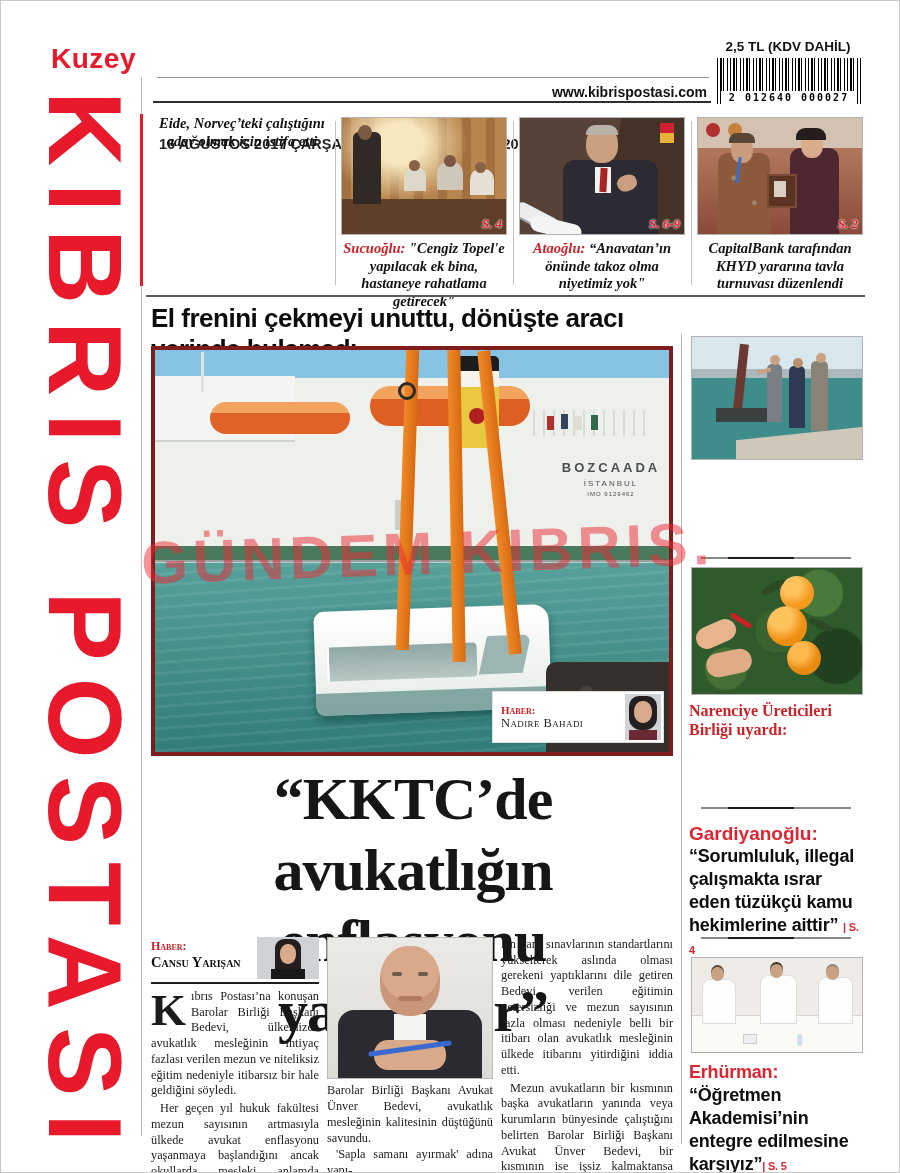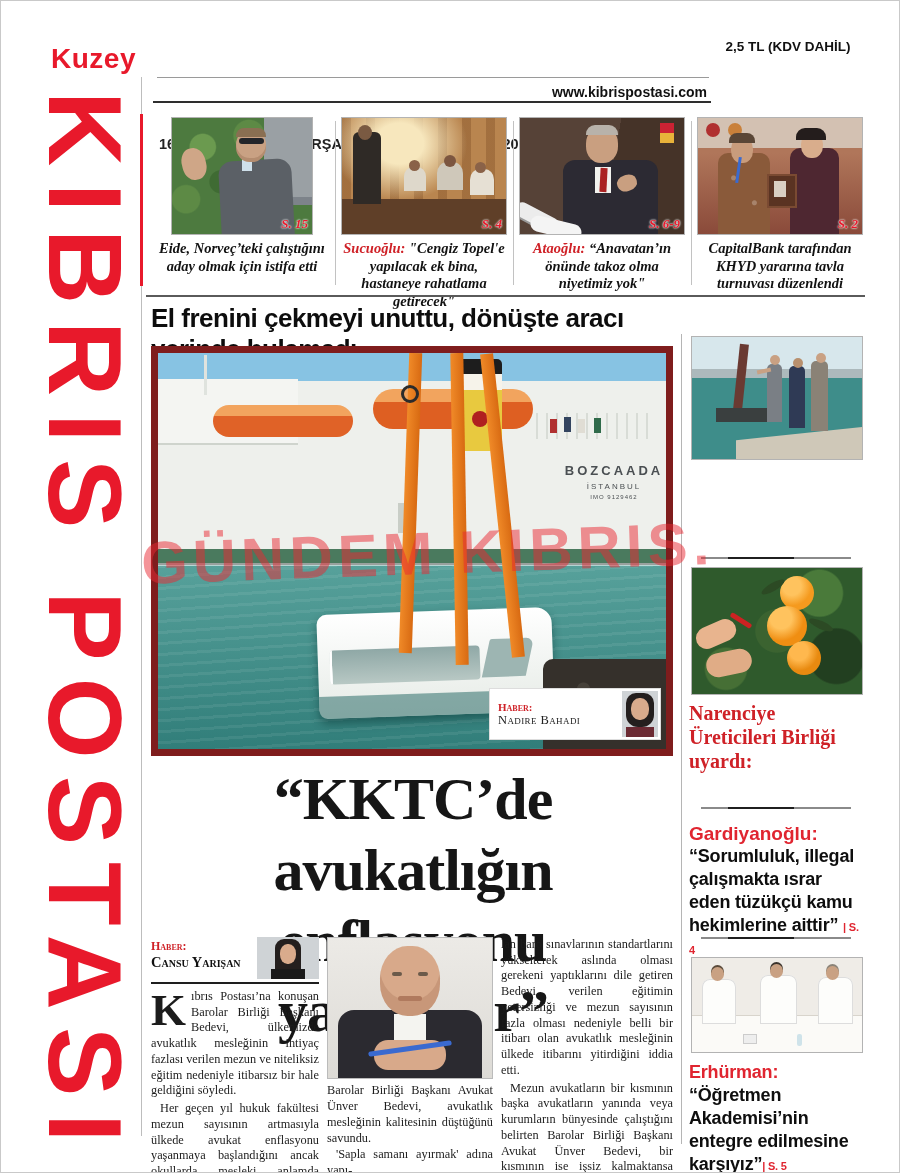--- a/index.html
+++ b/index.html
@@ -38,21 +38,21 @@
     font-style:italic;font-family:"Liberation Serif",serif;text-shadow:0 0 2px #fff,0 0 2px #fff;z-index:5;}
   .cap{font-family:"Liberation Serif",serif;font-weight:bold;font-style:italic;font-size:14.5px;
        line-height:1.22;text-align:center;color:#121212;}
   .cap .lead{color:var(--serif-red);}
   .cell-div{top:120px;width:1px;height:164px;background:#c2c2c2;}
   .row-rule{left:145px;top:294px;width:719px;height:2px;background:#5a5a5a;}
 
   
   .kicker{left:150px;top:302px;width:540px;font-size:26px;font-weight:bold;letter-spacing:-.5px;color:#0d0d0d;}
   .kicker .pg{font-size:13px;color:var(--serif-red);font-weight:bold;letter-spacing:0;}
-  .mainphoto{left:150px;top:345px;width:522px;height:410px;border:7px solid #7f1d1d;overflow:hidden;box-sizing:border-box;background:#87c3e3;}
+  .mainphoto{left:150px;top:345px;width:522px;height:410px;border:4px solid #7f1d1d;overflow:hidden;box-sizing:border-box;background:#87c3e3;}
   .watermark{left:140px;top:518px;z-index:40;font-size:60px;font-weight:bold;letter-spacing:5px;
      color:rgba(233,40,50,.5);transform:rotate(-2deg);white-space:nowrap;pointer-events:none;}
   .headline{left:150px;top:763px;width:524px;text-align:center;font-family:"Liberation Serif",serif;
      font-weight:bold;font-size:60px;line-height:1.18;letter-spacing:-1px;color:var(--ink);}
 
   
   .shipname{color:#4a4f52;text-align:center;line-height:1.5;}
 
   
   .col{font-family:"Liberation Serif",serif;font-size:12.3px;line-height:1.28;text-align:justify;color:#1c1c1c;}
@@ -63,68 +63,56 @@
   .byline-rule{height:2px;background:#1e1e1e;margin-top:3px;}
   .dropcap{float:left;font-size:45px;line-height:.82;padding:3px 5px 0 0;font-weight:bold;font-family:"Liberation Serif",serif;}
   .photocap{font-family:"Liberation Serif",serif;font-size:12.3px;line-height:1.3;text-align:justify;color:#1c1c1c;margin-top:4px;}
 
   
   .sb-rule{left:680px;top:333px;width:1px;height:810px;background:#b5b5b5;}
   .sb-photo{border:1px solid #b3b3b3;overflow:hidden;box-sizing:border-box;position:absolute;}
   .sb-lead{color:var(--sans-red);font-weight:bold;font-size:19px;line-height:1.15;}
   .sb-quote{color:#0e0e0e;font-weight:bold;font-size:18px;line-height:1.28;letter-spacing:-.2px;}
   .sb-pg{color:var(--sans-red);font-weight:bold;font-size:11px;}
-  .sb-lead-serif{color:var(--serif-red);font-weight:bold;font-size:20px;line-height:1.2;font-family:"Liberation Serif",serif;}
+  .sb-lead-serif{color:var(--serif-red);font-weight:bold;font-size:16px;line-height:1.2;font-family:"Liberation Serif",serif;}
   .sb-div{height:2px;background:linear-gradient(90deg,#8a8a8a 0 18%,#1f1f1f 18% 62%,#8a8a8a 62% 100%);}
 
   
   .badge{position:absolute;right:6px;bottom:10px;width:170px;height:50px;background:#fff;z-index:30;
          display:flex;align-items:center;box-shadow:0 0 0 1px #ddd;}
   .badge .txt{flex:1;padding-left:8px;}
   .badge .b-label{color:var(--serif-red);font-weight:bold;font-variant:small-caps;font-size:11px;font-family:"Liberation Serif",serif;}
   .badge .b-name{color:#222;font-variant:small-caps;font-size:12.5px;letter-spacing:.4px;font-family:"Liberation Serif",serif;}
 </style>
 </head>
 <body>
 
 <div class="page">
 
   <div class="abs kuzey">Kuzey</div>
   <div class="abs masthead">KIBRIS POSTASI</div>
   <div class="abs mast-rule"></div>
   <div class="abs red-accent"></div>
 
   <div class="abs price">2,5 TL (KDV DAHİL)</div>
+  <div class="abs barcode">
+    <div class="digits">2 012640 000027</div>
+  </div>
   <div class="abs hdr-rule-top"></div>
   <div class="abs hdr-rule-bot"></div>
   <div class="abs dateline">
     <span>16 AĞUSTOS 2017 ÇARŞAMBA</span>
     <span class="vsep"></span>
     <span>Yıl: 4</span>
     <span class="vsep"></span>
     <span>Sayı: 1720</span>
   </div>
   <div class="abs website">www.kibrispostasi.com</div>
 
   <div class="abs cell" style="left:150px;width:182px;">
-    <div class="photo" style="width:142px;background:#4d7a3f;">
-      <div class="abs" style="left:0;top:0;right:0;height:100%;background:
-        radial-gradient(circle at 22% 25%,#6b9a4f 0 9%,transparent 10%),
-        radial-gradient(circle at 55% 15%,#5d8a45 0 12%,transparent 13%),
-        radial-gradient(circle at 35% 55%,#3f6b33 0 10%,transparent 11%),
-        radial-gradient(circle at 10% 70%,#5d8a45 0 9%,transparent 10%);"></div>
-      <div class="abs" style="right:0;top:0;width:34%;height:75%;background:#9aa0a4;box-shadow:inset 0 -8px 0 #7d838a;"></div>
-      <div class="abs" style="left:34%;top:36%;width:52%;height:70%;background:#5b6066;border-radius:14px 14px 0 0;transform:rotate(-3deg);"></div>
-      <div class="abs" style="left:50%;top:32%;width:10px;height:16px;background:#cfe0ea;"></div>
-      <div class="abs" style="left:46%;top:10%;width:30px;height:32px;background:#c9a183;border-radius:46%;box-shadow:inset 0 -4px 0 rgba(120,80,50,.25);"></div>
-      <div class="abs" style="left:46%;top:9%;width:30px;height:9px;background:#8a6f52;border-radius:8px 8px 0 0;"></div>
-      <div class="abs" style="left:47.5%;top:17%;width:25px;height:6px;background:#23252a;border-radius:3px;"></div>
-      <div class="abs" style="left:7%;top:26%;width:24px;height:32px;background:#cfa687;border-radius:45%;transform:rotate(-14deg);"></div>
-      <div class="pageno">S. 15</div>
-    </div>
     <div class="cap"><span class="lead"></span><span>Eide, Norveç’teki çalıştığını aday olmak için istifa etti</span></div>
   </div>
   <div class="abs cell-div" style="left:334px;"></div>
 
   <div class="abs cell" style="left:338px;width:170px;">
     <div class="photo" style="width:166px;background:#b9854f;">
       <div class="abs" style="inset:0;background:
         radial-gradient(ellipse at 35% 22%,#f7e7bd 0 16%,rgba(247,231,189,0) 45%),
         repeating-linear-gradient(90deg,rgba(110,62,25,.30) 0 9px,rgba(0,0,0,0) 9px 24px);"></div>
       <div class="abs" style="left:0;bottom:0;width:100%;height:30%;background:#5f3f28;"></div>

